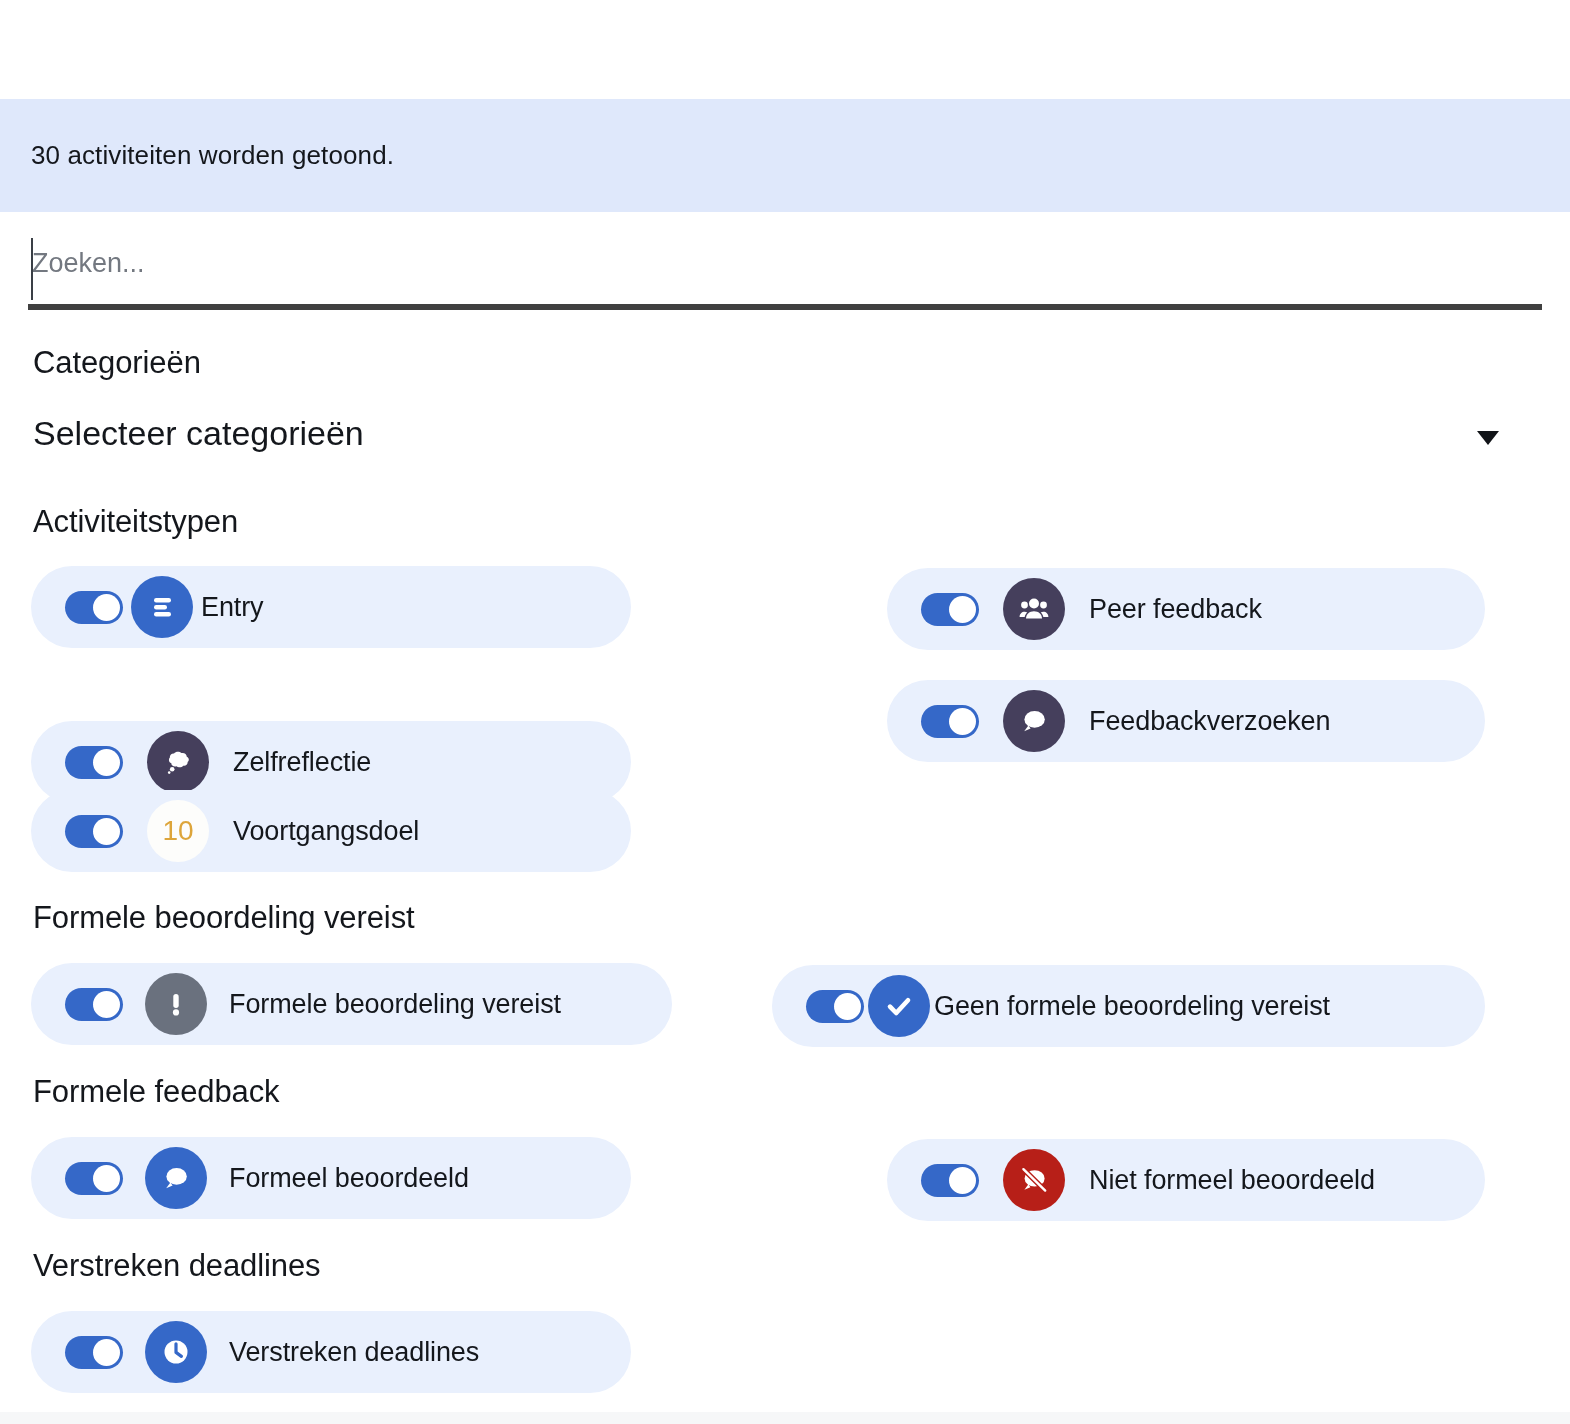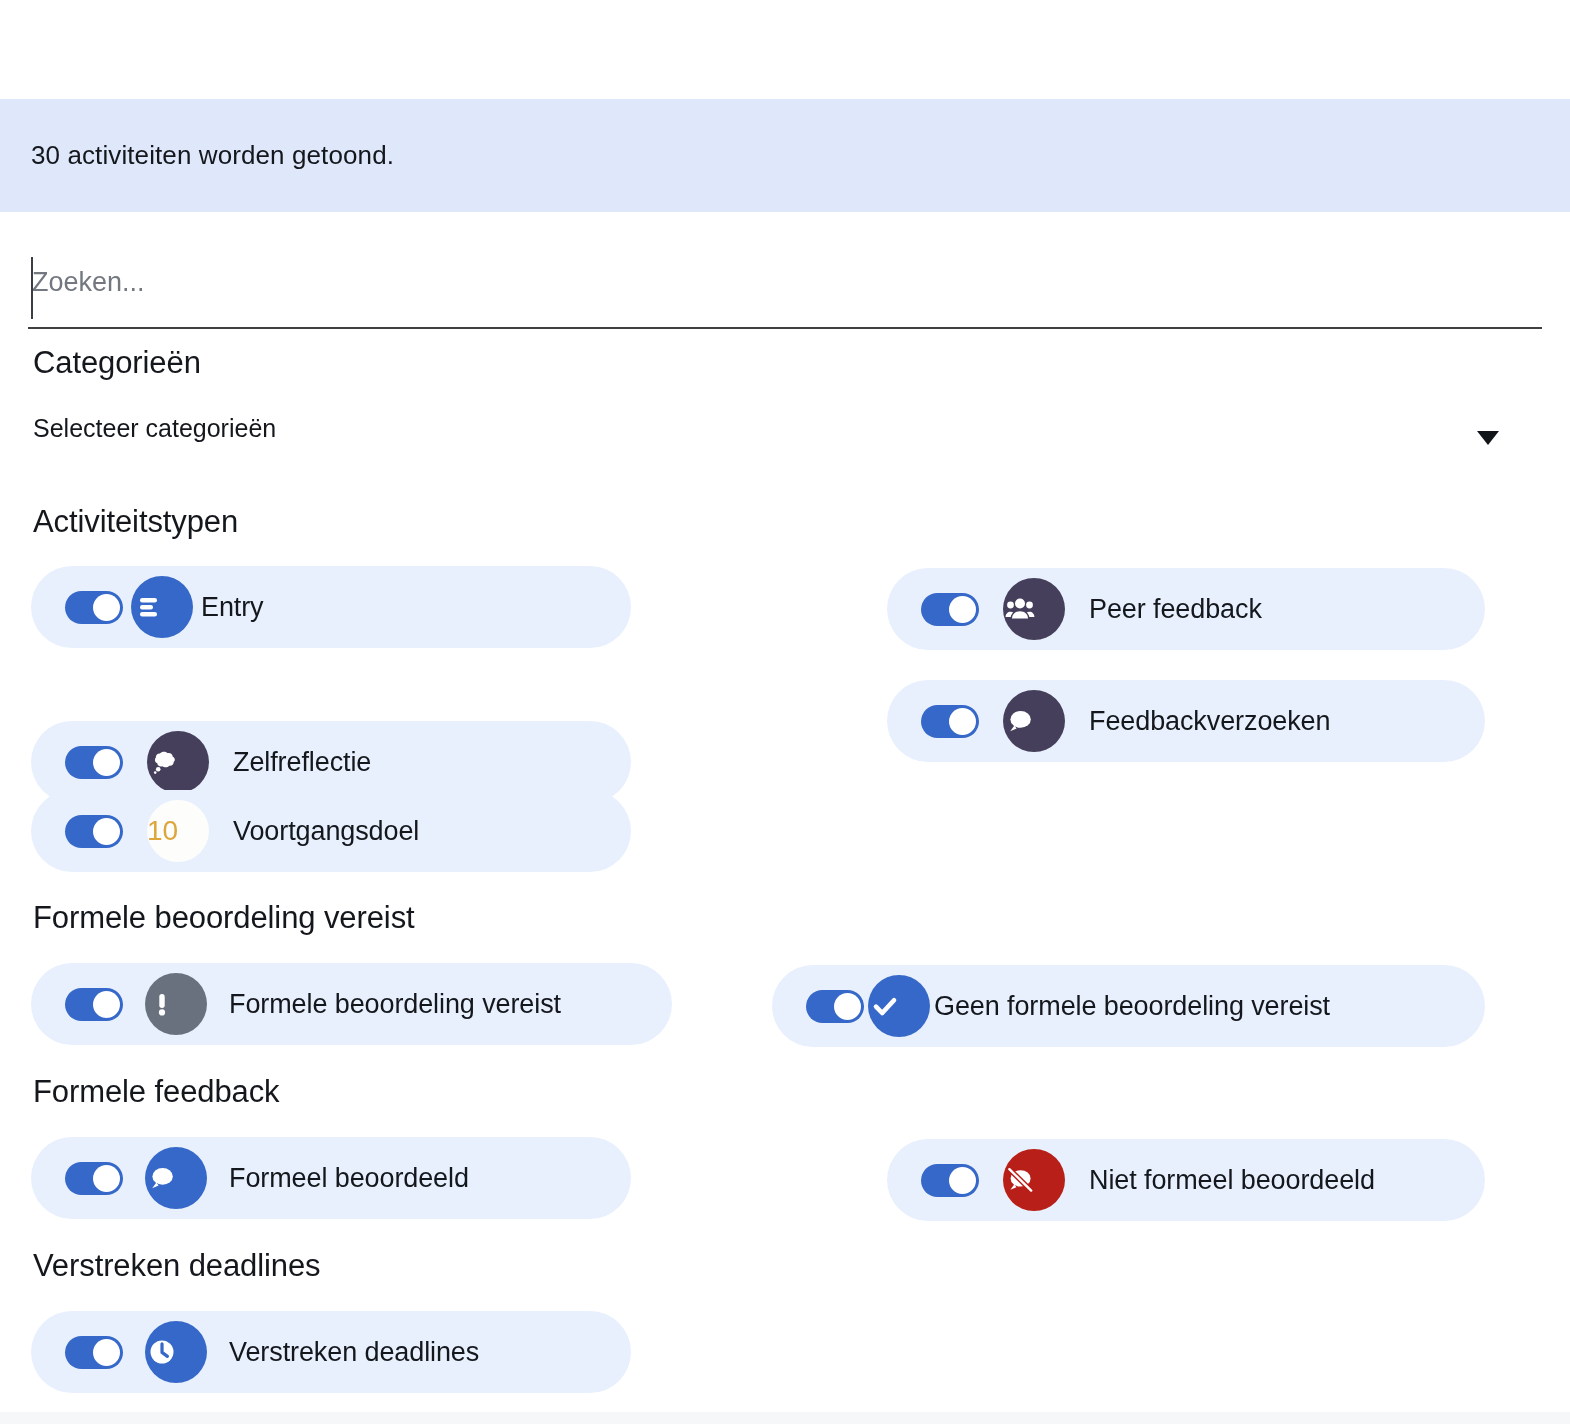--- a/index.html
+++ b/index.html
@@ -67,24 +67,24 @@
     margin-left: 31px;
     font-size: 26px;
     color: #14171c;
     letter-spacing: 0.1px;
   }
 
   
   .search-wrap {
     position: absolute;
     left: 28px;
-    top: 243px;
+    top: 224px;
     width: 1514px;
     height: 86px;
-    border-bottom: 2px solid #404040;
+    border-bottom: 6px solid #404040;
   }
   .search-input {
     width: 100%;
     height: 84px;
     border: none;
     outline: none;
     background: transparent;
     font-family: "Liberation Sans", sans-serif;
     font-size: 27px;
     color: #14171c;
@@ -121,21 +121,21 @@
     top: 405px;
     width: 1512px;
     height: 60px;
     cursor: pointer;
     background: transparent;
   }
   .cat-select-label {
     position: absolute;
     left: 3px;
     top: 9px;
-    font-size: 25px;
+    font-size: 34px;
     color: #14171c;
   }
   .cat-select-arrow {
     position: absolute;
     right: 43px;
     top: 26px;
     width: 0; height: 0;
     border-left: 11px solid transparent;
     border-right: 11px solid transparent;
     border-top: 14px solid #111418;
@@ -180,21 +180,21 @@
   }
 
   
   .icon-circle {
     flex: 0 0 auto;
     width: 62px;
     height: 62px;
     border-radius: 50%;
     display: flex;
     align-items: center;
-    justify-content: flex-start;
+    justify-content: center;
   }
   .icon-circle svg { display: block; }
 
   .ic-blue   { background: #3568c8; }
   .ic-purple { background: #453f5c; }
   .ic-gray   { background: #6a717e; }
   .ic-red    { background: #b71f18; }
   .ic-white  { background: #fdfdfb; }
 
   .badge-num {

